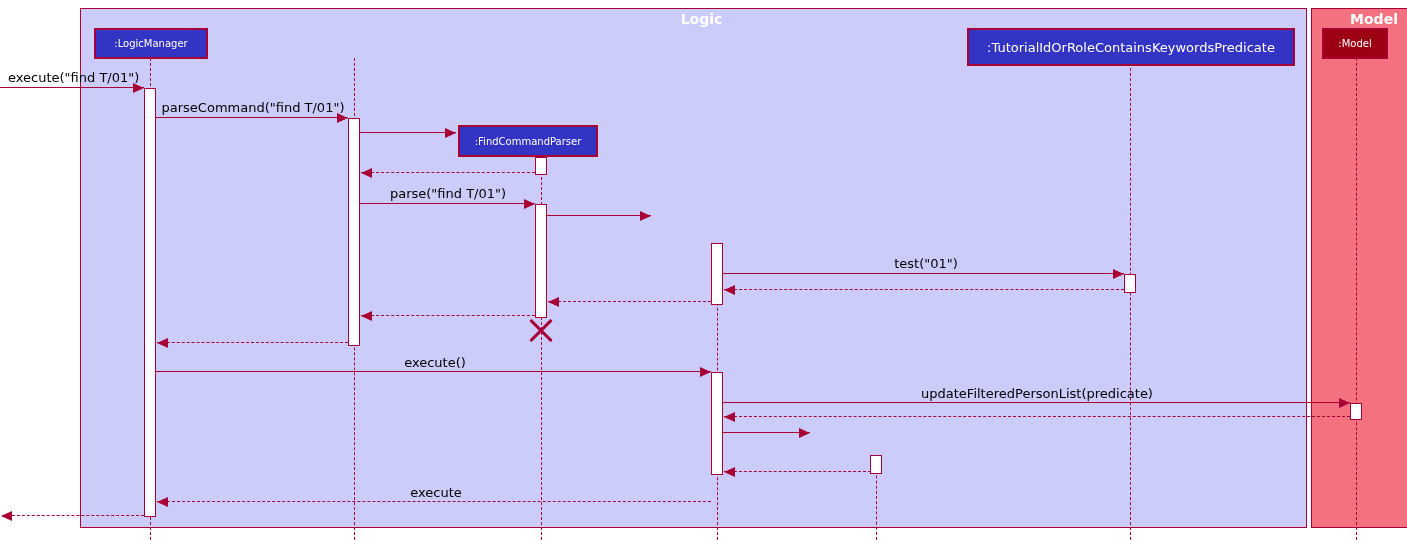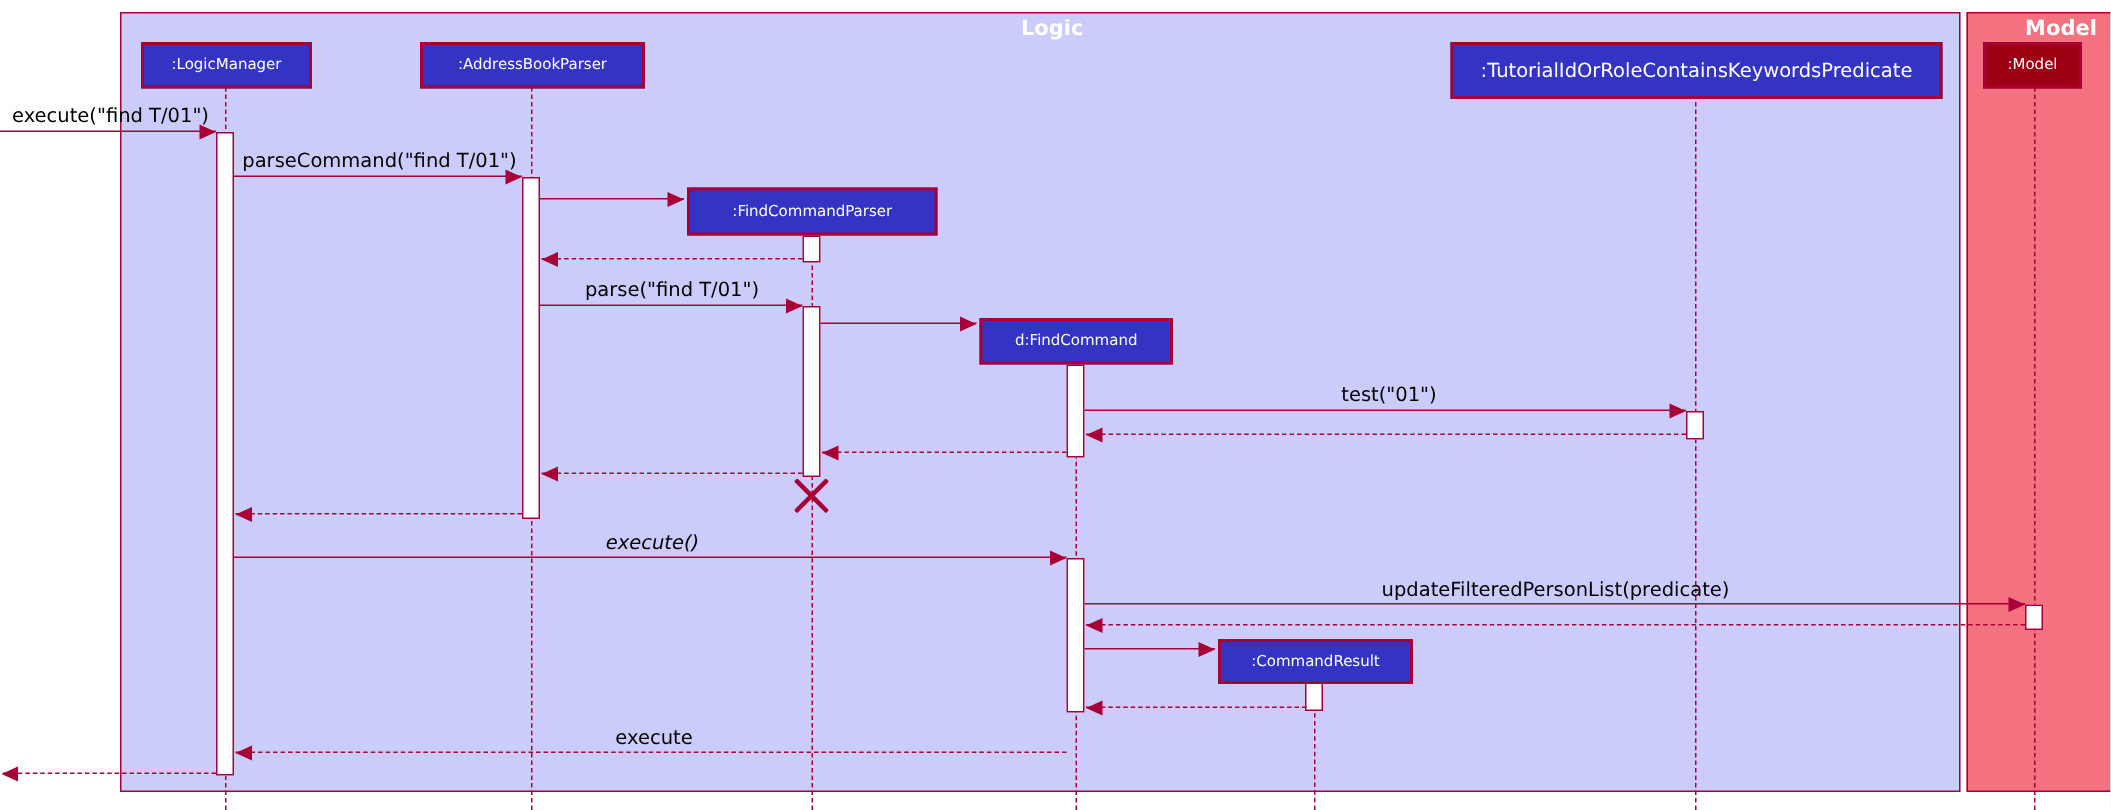--- a/index.html
+++ b/index.html
@@ -79,31 +79,22 @@
   <div class="activation" style="left:535px;top:204px;height:112px;"></div>
   <div class="activation" style="left:711px;top:243px;height:60px;"></div>
   <div class="activation" style="left:1124px;top:274px;height:17px;"></div>
   <div class="activation" style="left:711px;top:372px;height:101px;"></div>
   <div class="activation" style="left:1350px;top:403px;height:15px;"></div>
   <div class="activation" style="left:870px;top:455px;height:17px;"></div>
 
   <div class="participant" style="left:94px;top:28px;width:114px;height:31px;">
     <span>:LogicManager</span>
   </div>
-  <div class="participant" style="left:280px;top:28px;width:150px;height:31px;">
-    <span>:AddressBookParser</span>
-  </div>
-  <div class="participant" style="left:458px;top:125px;width:167px;height:32px;">
+  <div class="participant" style="left:458px;top:125px;width:140px;height:32px;">
     <span>:FindCommandParser</span>
-  </div>
-  <div class="participant" style="left:653px;top:212px;width:129px;height:31px;">
-    <span>d:FindCommand</span>
-  </div>
-  <div class="participant" style="left:812px;top:426px;width:130px;height:30px;">
-    <span>:CommandResult</span>
   </div>
   <div class="participant longname" style="left:967px;top:28px;width:328px;height:38px;">
     <span>:TutorialIdOrRoleContainsKeywordsPredicate</span>
   </div>
   <div class="participant model-obj" style="left:1322px;top:28px;width:66px;height:31px;">
     <span>:Model</span>
   </div>
 
   <div class="msg-label" style="left:8px;top:70px;">execute("find T/01")</div>
   <div class="line solid" style="left:0;top:87px;width:144px;"></div>
@@ -140,21 +131,21 @@
   <div class="ah left" style="left:361px;top:311px;"></div>
 
   <div class="destroy" style="left:528px;top:317px;">
     <div class="bar b1"></div>
     <div class="bar b2"></div>
   </div>
 
   <div class="line ret" style="left:157px;top:342px;width:191px;"></div>
   <div class="ah left" style="left:157px;top:338px;"></div>
 
-  <div class="msg-label centered" style="left:435px;top:355px;font-style:italic;">execute()</div>
+  <div class="msg-label centered" style="left:435px;top:355px;">execute()</div>
   <div class="line solid" style="left:156px;top:371px;width:555px;"></div>
   <div class="ah right" style="left:700px;top:367px;"></div>
 
   <div class="msg-label centered" style="left:1037px;top:386px;">updateFilteredPersonList(predicate)</div>
   <div class="line solid" style="left:723px;top:402px;width:627px;"></div>
   <div class="ah right" style="left:1339px;top:398px;"></div>
 
   <div class="line ret" style="left:724px;top:416px;width:626px;"></div>
   <div class="ah left" style="left:724px;top:412px;"></div>
 

